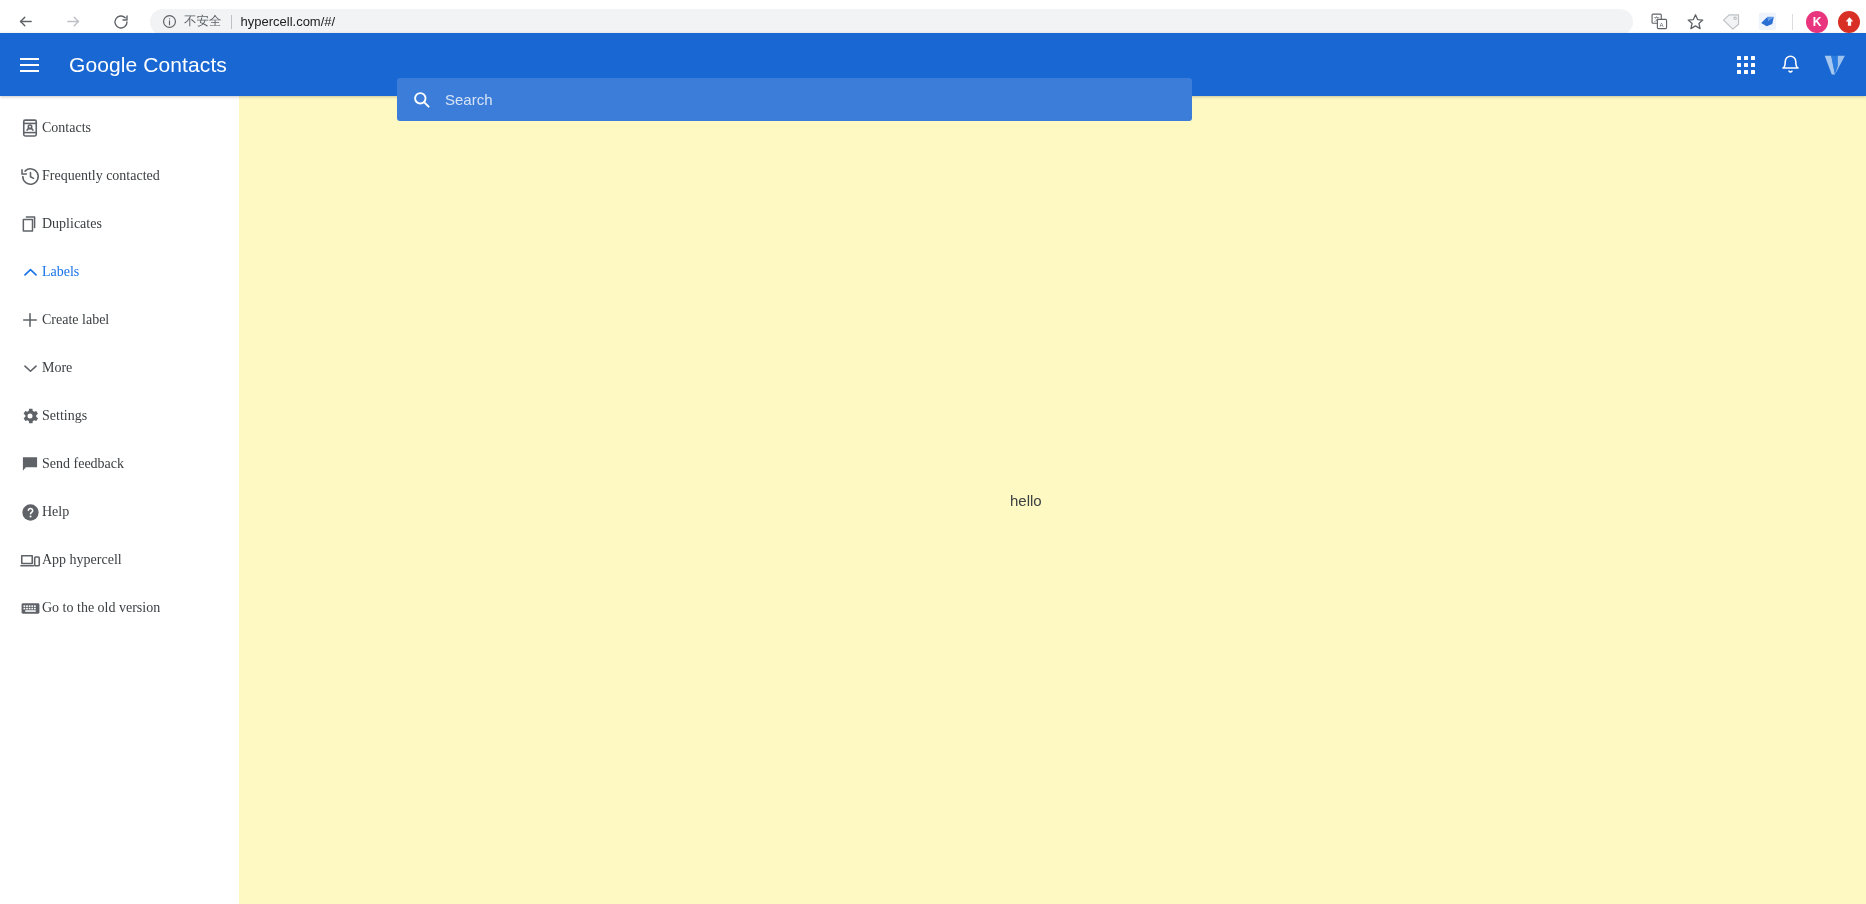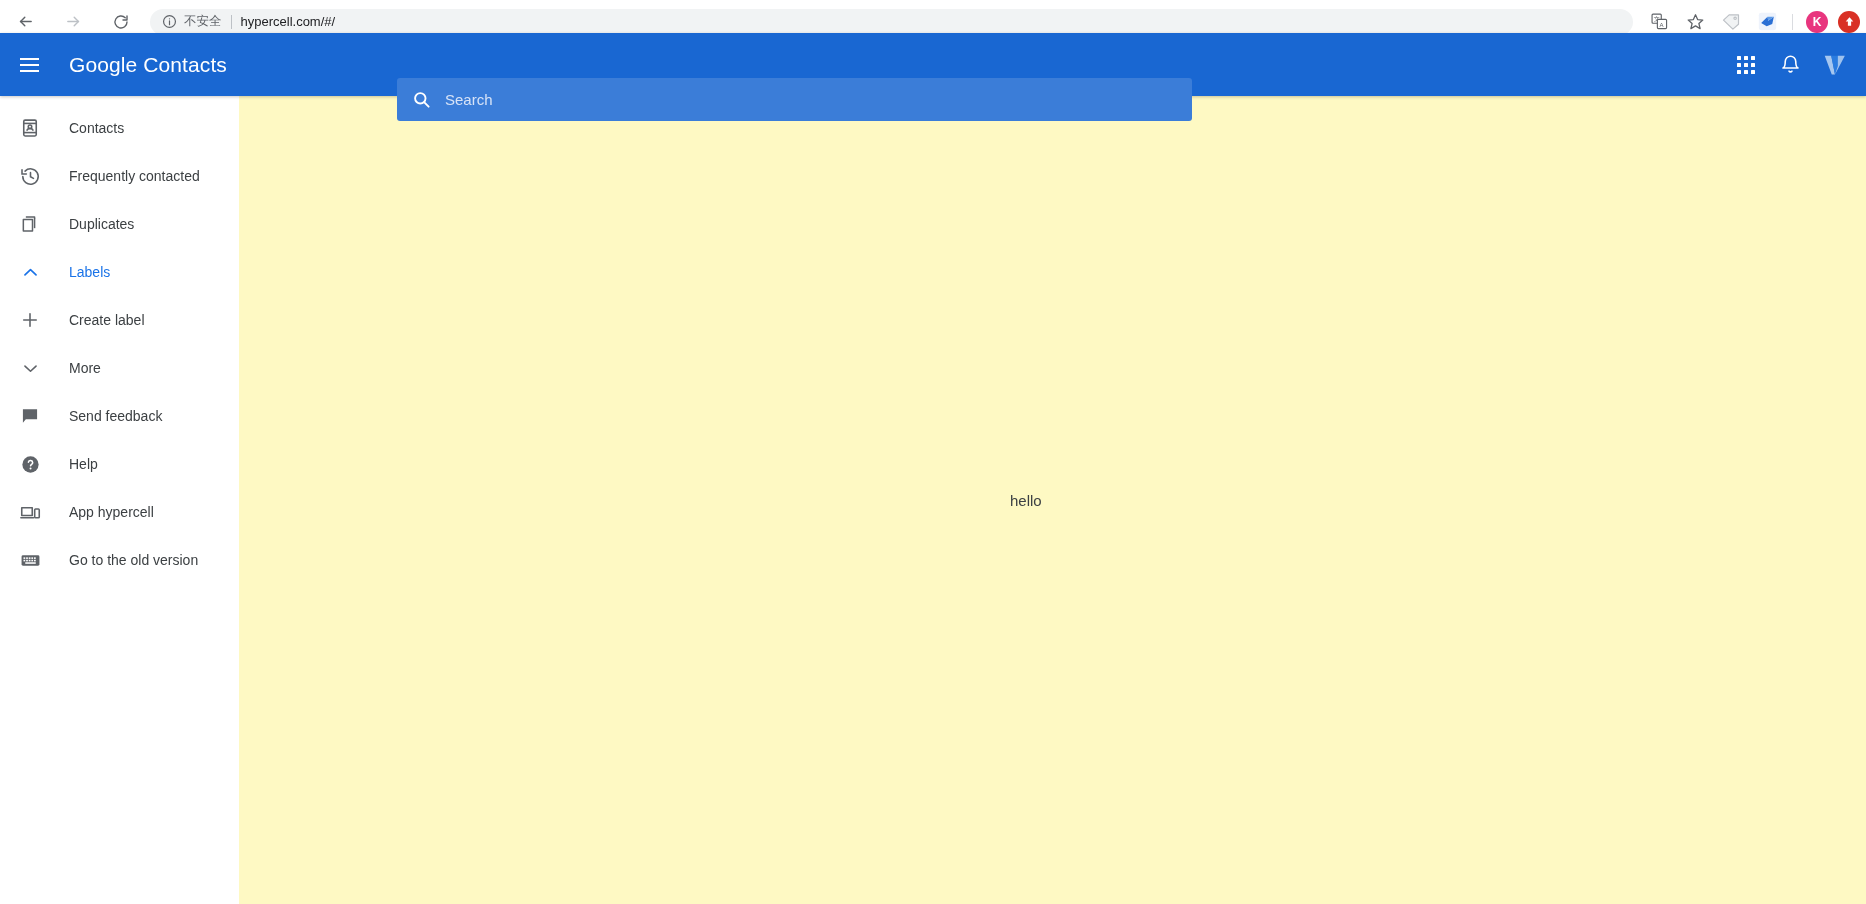--- a/index.html
+++ b/index.html
@@ -188,24 +188,24 @@
     align-items: center;
     padding-left: 18px;
     cursor: pointer;
   }
   .side-icon {
     width: 24px; height: 24px;
     flex: 0 0 auto;
     display: flex; align-items: center; justify-content: center;
   }
   .side-label {
-    margin-left: 27px;
     font-size: 14px;
     color: #3c4043;
     white-space: nowrap;
+    font-family: Liberation Serif, serif;
   }
   .side-item.active .side-label { color: #1a73e8; }
 
   
   .main {
     position: absolute;
     top: 96px; left: 239px;
     width: 1811px; height: 808px;
     background: #fef9c3;
   }
@@ -440,20 +440,29 @@
 
   <div class="side-item">
     <span class="side-icon">
       <svg width="19" height="19" viewBox="0 0 24 24" fill="none" stroke="#5f6368" stroke-width="2" stroke-linecap="round" stroke-linejoin="round">
         <polyline points="5 9 12 15.5 19 9"></polyline>
       </svg>
     </span>
     <span class="side-label">More</span>
   </div>
 
+  <div class="side-item">
+    <span class="side-icon">
+      <svg width="20" height="20" viewBox="0 0 24 24" fill="#5f6368">
+        <path d="M19.4 13a7.8 7.8 0 0 0 0-2l2.1-1.6-2-3.5-2.5 1a7.7 7.7 0 0 0-1.7-1l-.4-2.6h-4l-.4 2.6a7.7 7.7 0 0 0-1.7 1l-2.5-1-2 3.5L6.5 11a7.8 7.8 0 0 0 0 2l-2.1 1.6 2 3.5 2.5-1a7.7 7.7 0 0 0 1.7 1l.4 2.6h4l.4-2.6a7.7 7.7 0 0 0 1.7-1l2.5 1 2-3.5z"></path>
+        <circle cx="12" cy="12" r="3" fill="#ffffff"></circle>
+      </svg>
+    </span>
+    <span class="side-label">Settings</span>
+  </div>
 
   <div class="side-item">
     <span class="side-icon">
       <svg width="20" height="20" viewBox="0 0 24 24" fill="#5f6368">
         <path d="M3.5 4 L20.5 4 L20.5 16 L7 16 L3.5 20 Z"></path>
       </svg>
     </span>
     <span class="side-label">Send feedback</span>
   </div>
 

